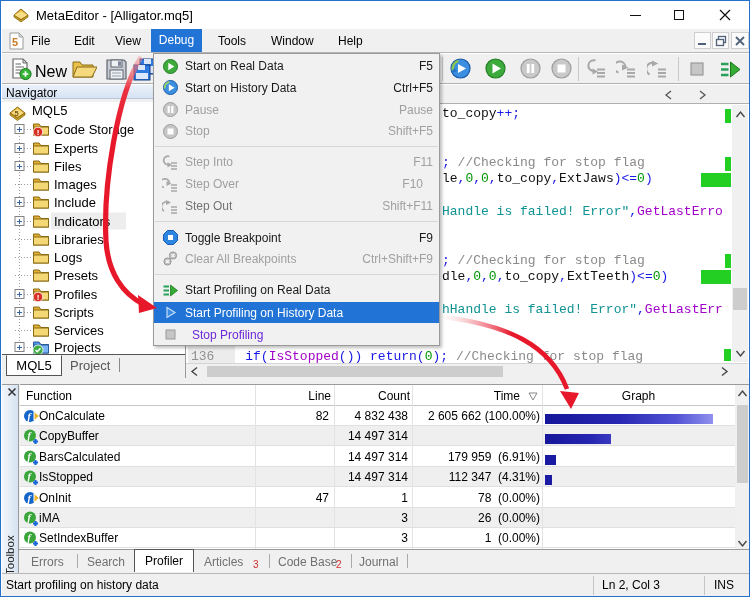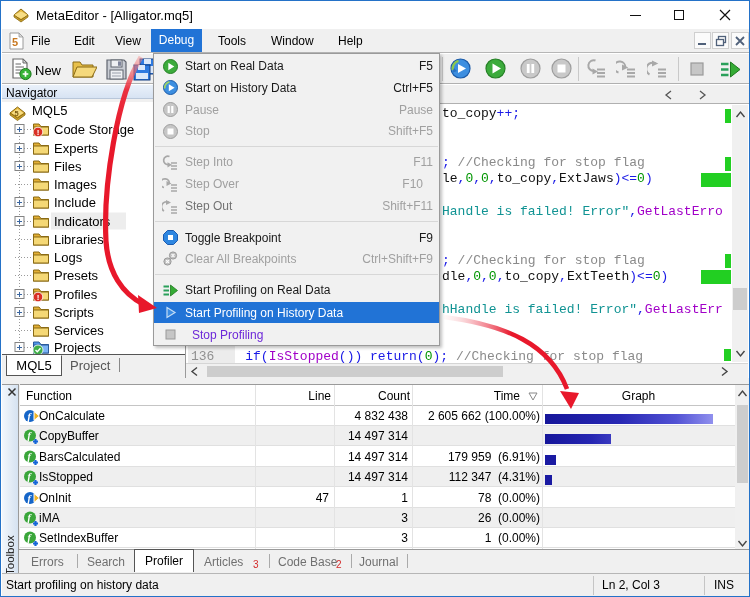--- a/index.html
+++ b/index.html
@@ -63,21 +63,21 @@
 
 <div class="a" style="left:1px;top:53px;width:748px;height:30px;background:#f0f0f0;border-bottom:1px solid #b0b0b0">
 
   <svg class="a" style="left:7px;top:3px" width="24" height="24" viewBox="0 0 24 24">
     <path d="M4 2 L14 2 L18 6 L18 21 L4 21 Z" fill="#fff" stroke="#6b6b6b" stroke-width="1.2"></path>
     <path d="M14 2 L14 6 L18 6 Z" fill="#d8d8d8" stroke="#6b6b6b" stroke-width="1"></path>
     <path d="M6.5 7 H12 M6.5 10 H15 M6.5 13 H15 M6.5 16 H11" stroke="#9a9a9a" stroke-width="1.4"></path>
     <circle cx="16.5" cy="17" r="5.6" fill="#35b335" stroke="#1c7a1c" stroke-width="1"></circle>
     <path d="M16.5 14.2 V19.8 M13.7 17 H19.3" stroke="#fff" stroke-width="1.7"></path>
   </svg>
-  <div class="a" style="left:33px;top:9px;font-size:13px">New</div>
+  <div class="a" style="left:33px;top:9px;font-size:16px">New</div>
 
   <svg class="a" style="left:69px;top:4px" width="26" height="22" viewBox="0 0 26 22">
     <path d="M2 4 L9 4 L11 7 L22 7 L22 19 L2 19 Z" fill="#e8c04a" stroke="#8a6a14" stroke-width="1"></path>
     <path d="M2 19 L6 9 L26 9 L21 19 Z" fill="#f5d97c" stroke="#8a6a14" stroke-width="1"></path>
   </svg>
 
   <svg class="a" style="left:103px;top:4px" width="23" height="23" viewBox="0 0 23 23">
     <path d="M2 2 L19 2 L21 4 L21 21 L2 21 Z" fill="#c9cdd4" stroke="#5f646e" stroke-width="1.2"></path>
     <rect x="6" y="2" width="11" height="7" fill="#eef0f3" stroke="#5f646e" stroke-width="1"></rect>
     <rect x="13" y="3.4" width="3" height="4.4" fill="#7e849a"></rect>
@@ -328,20 +328,21 @@
           </svg>
       <div class="a" style="left:523px;top:4px;width:191px;text-align:center">Graph</div>
     </div>
     <div class="a" style="left:0;top:21px;width:715px;height:20px;background:#fff;border-bottom:1px solid #e0e0e0">
       <svg class="a" style="left:3px;top:3px" width="18" height="14" viewBox="0 0 18 14">
             <circle cx="7" cy="7" r="6" fill="#1565c8"></circle>
             <text x="4.6" y="10.6" font-size="10" font-style="italic" font-weight="bold" fill="#fff" font-family="Liberation Serif">f</text>
             <path d="M11 2.5 L16.5 7 L11 11.5 Z" fill="#f0b428" stroke="#fff" stroke-width="1"></path>
           </svg>
       <div class="a" style="left:19px;top:3px">OnCalculate</div>
+      <div class="a" style="left:156px;top:3px;width:153px;text-align:right">82</div>
       <div class="a" style="left:235px;top:3px;width:153px;text-align:right">4 832 438</div>
             <div class="a" style="left:330px;top:3px;width:190px;text-align:right">2 605 662 (100.00%)</div>
       <div class="a" style="left:525px;top:8px;width:168px;height:10px;background:linear-gradient(90deg,#16169a 0%,#2828b4 45%,#5252d4 78%,#9090ee 100%)"></div>
     </div>
     <div class="a" style="left:0;top:41px;width:715px;height:20px;background:#efefef;border-bottom:1px solid #e0e0e0">
       <svg class="a" style="left:3px;top:3px" width="18" height="16" viewBox="0 0 18 16">
             <circle cx="7" cy="6.5" r="6" fill="#3aa63a"></circle>
             <text x="4.6" y="10.1" font-size="10" font-style="italic" font-weight="bold" fill="#fff" font-family="Liberation Serif">f</text>
             <path d="M12.5 10 V15 M10 12.5 H15" stroke="#1565d8" stroke-width="2.2"></path>
           </svg>

